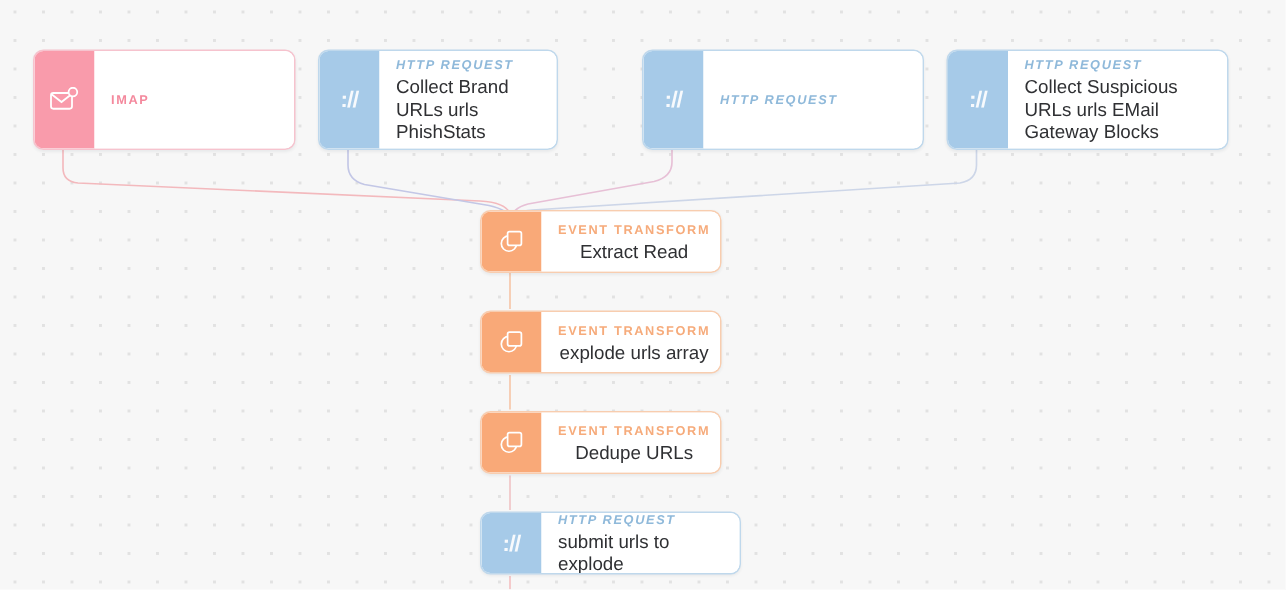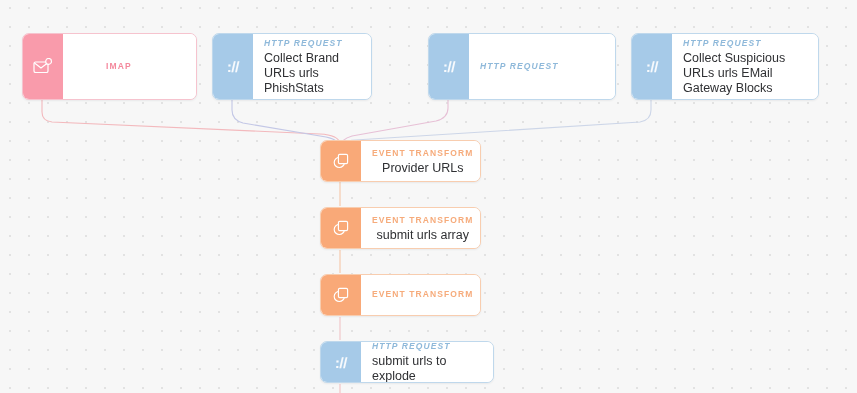--- a/index.html
+++ b/index.html
@@ -69,21 +69,21 @@
   }
 
   .title {
     font-size: 12.5px;
     line-height: 15px;
     color: #2f3033;
     font-weight: normal;
   }
 
   
-  .node.pink { border: 1px solid #f6c3ce; gap: 32px; }
+  .node.pink { border: 1px solid #f6c3ce; }
   .node.pink .icon-panel { background: #f99bab; }
   .node.pink .kind { color: #f4899d; }
 
   
   .node.blue { border: 1px solid #bfd8ec; }
   .node.blue .icon-panel { background: #a6cae8; }
   .node.blue .kind { color: #8fb9da; font-style: italic; }
 
   
   .node.orange { border: 1px solid #f8cdaf; text-align: center; }
@@ -167,46 +167,47 @@
 
   <div class="node orange" style="left:320px; top:140px; width:161px; height:42px;">
     <div class="icon-panel" style="width:40px;">
       <svg class="glyph" width="18" height="18" viewBox="0 0 18 18">
         <circle cx="7.3" cy="10.4" r="5.1" stroke="#ffffff" stroke-width="1.15" fill="none"></circle>
         <rect x="6.4" y="2.4" width="9.2" height="9.2" rx="1.3" stroke="#ffffff" stroke-width="1.15" fill="#f9a978"></rect>
       </svg>
     </div>
     <div class="body">
       <div class="kind">EVENT TRANSFORM</div>
-      <div class="title">Provider URLs</div>
+      <div class="title">Extract Read</div>
     </div>
   </div>
 
   <div class="node orange" style="left:320px; top:207px; width:161px; height:42px;">
     <div class="icon-panel" style="width:40px;">
       <svg class="glyph" width="18" height="18" viewBox="0 0 18 18">
         <circle cx="7.3" cy="10.4" r="5.1" stroke="#ffffff" stroke-width="1.15" fill="none"></circle>
         <rect x="6.4" y="2.4" width="9.2" height="9.2" rx="1.3" stroke="#ffffff" stroke-width="1.15" fill="#f9a978"></rect>
       </svg>
     </div>
     <div class="body">
       <div class="kind">EVENT TRANSFORM</div>
-      <div class="title">submit urls array</div>
+      <div class="title">explode urls array</div>
     </div>
   </div>
 
   <div class="node orange" style="left:320px; top:274px; width:161px; height:42px;">
     <div class="icon-panel" style="width:40px;">
       <svg class="glyph" width="18" height="18" viewBox="0 0 18 18">
         <circle cx="7.3" cy="10.4" r="5.1" stroke="#ffffff" stroke-width="1.15" fill="none"></circle>
         <rect x="6.4" y="2.4" width="9.2" height="9.2" rx="1.3" stroke="#ffffff" stroke-width="1.15" fill="#f9a978"></rect>
       </svg>
     </div>
     <div class="body">
       <div class="kind">EVENT TRANSFORM</div>
+      <div class="title">Dedupe URLs</div>
     </div>
   </div>
 
   <div class="node blue" style="left:320px; top:341px; width:174px; height:42px;">
     <div class="icon-panel" style="width:40px;">
       <span class="glyph-http">://</span>
     </div>
     <div class="body">
       <div class="kind">HTTP REQUEST</div>
       <div class="title">submit urls to explode</div>

